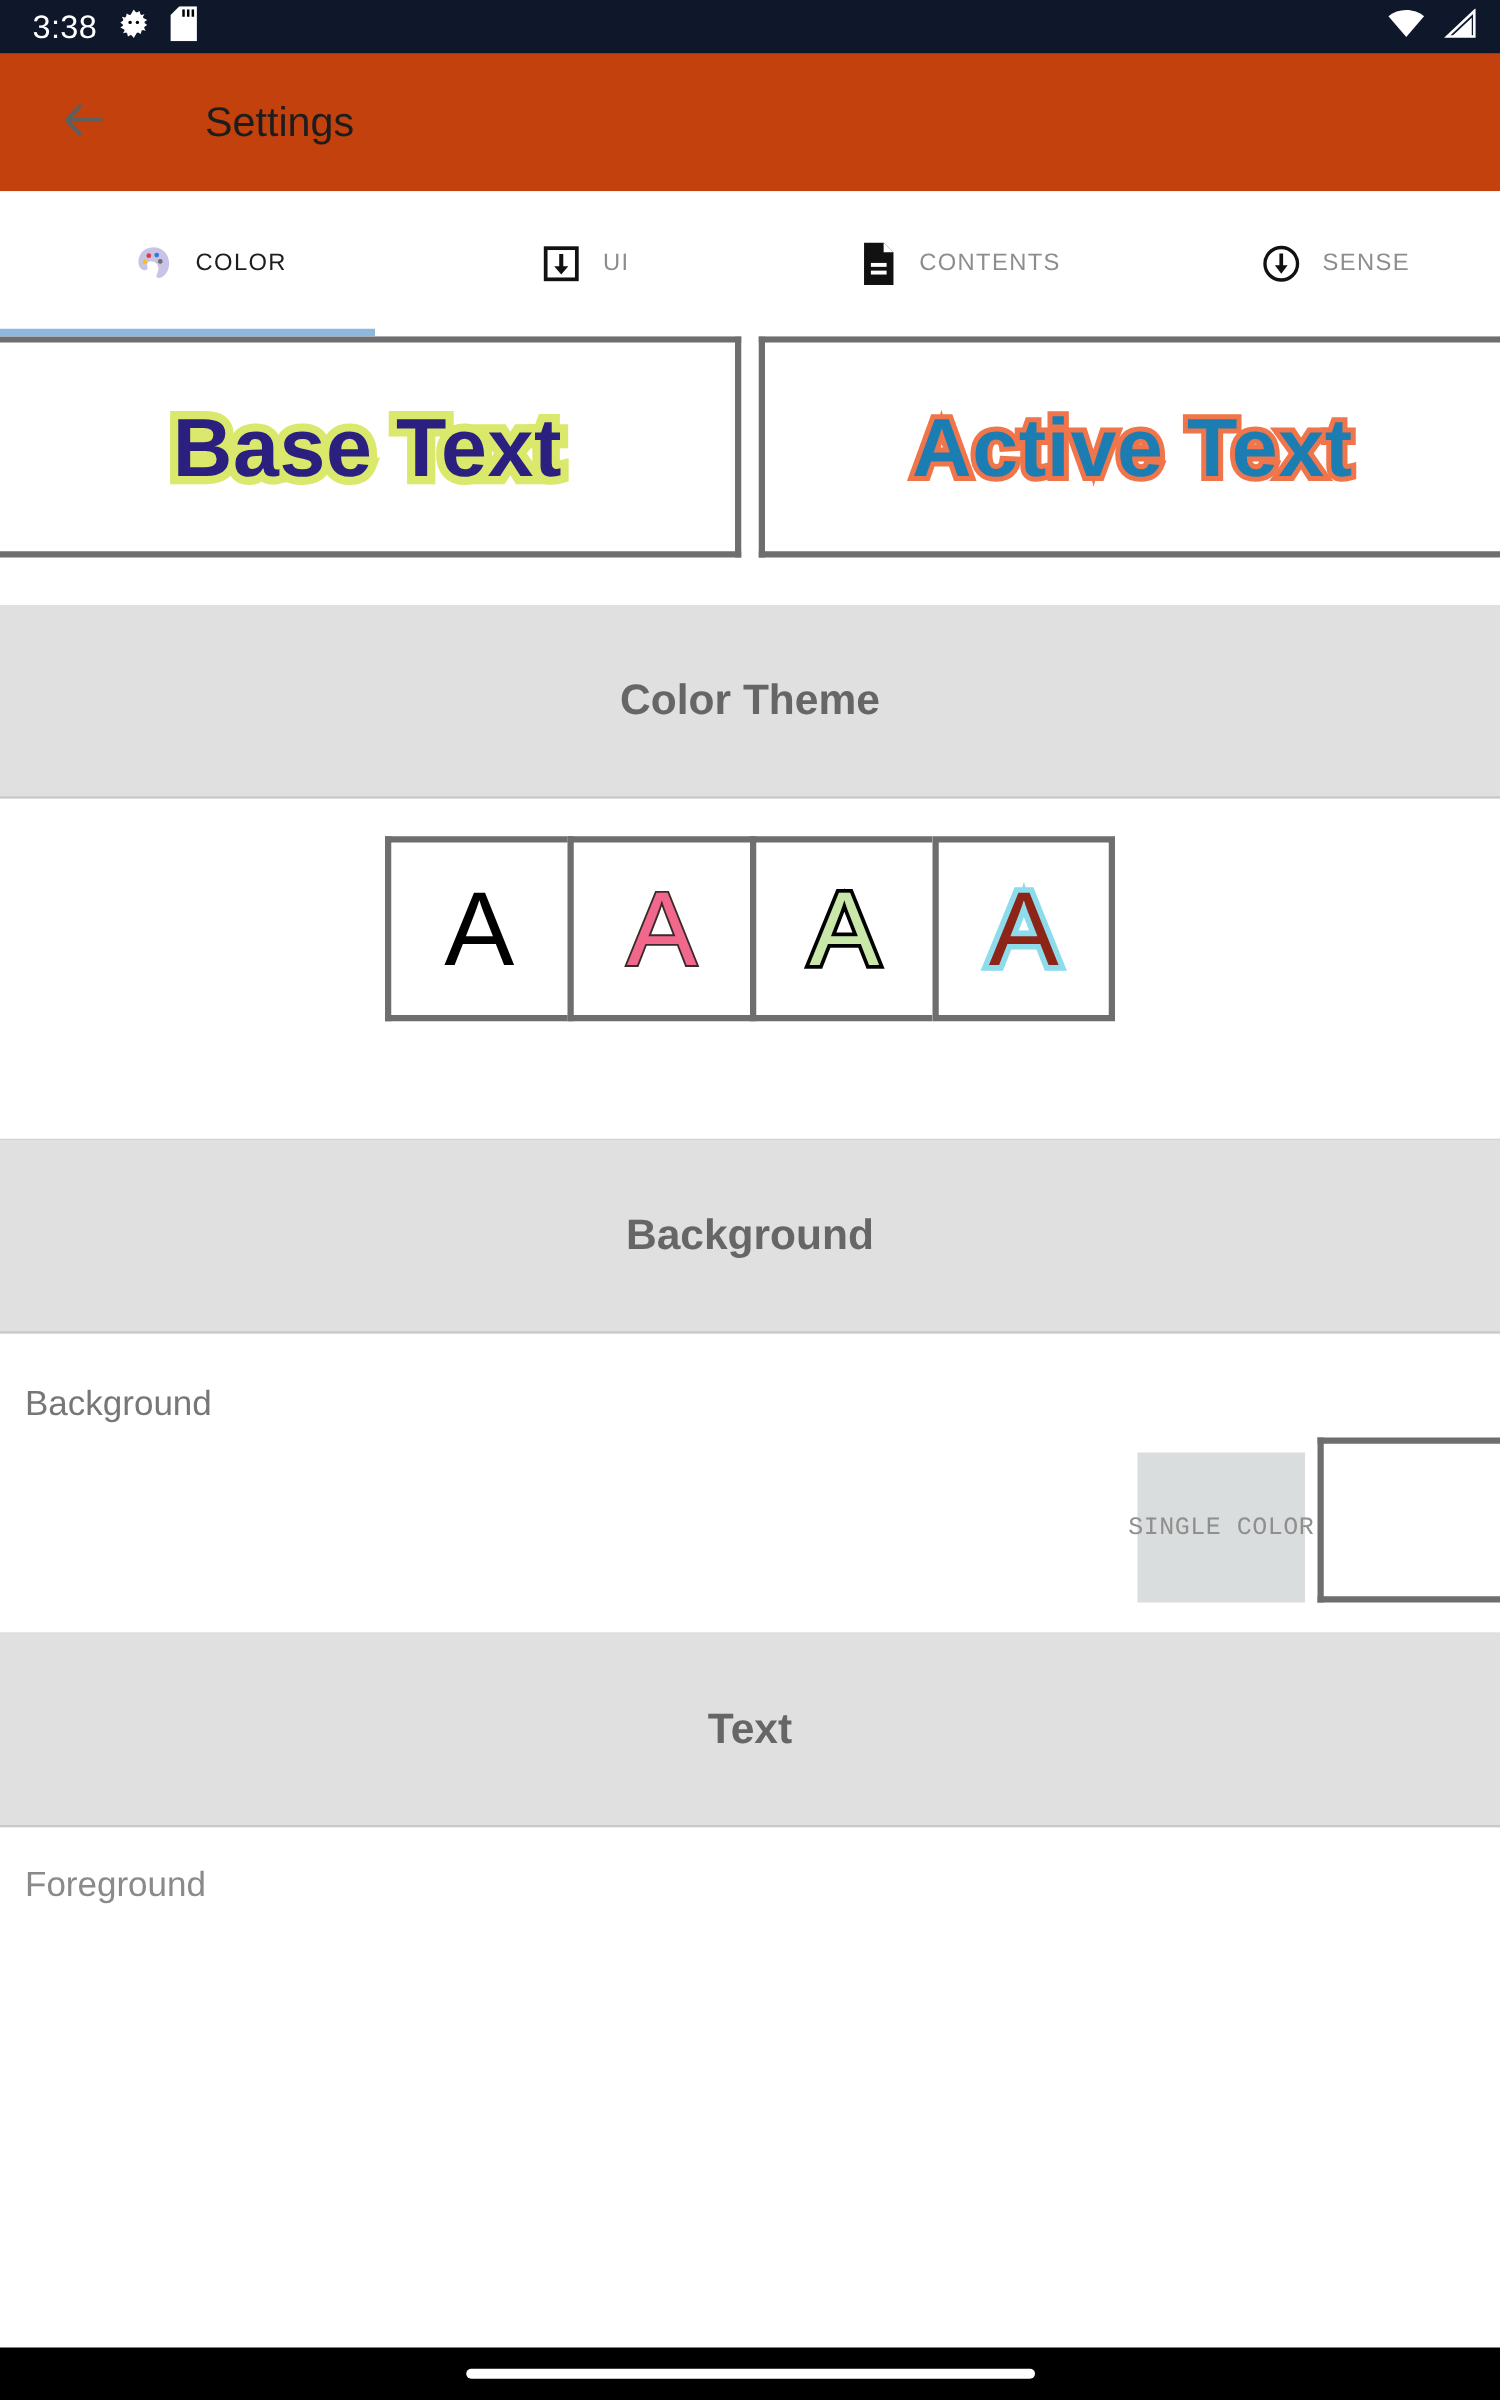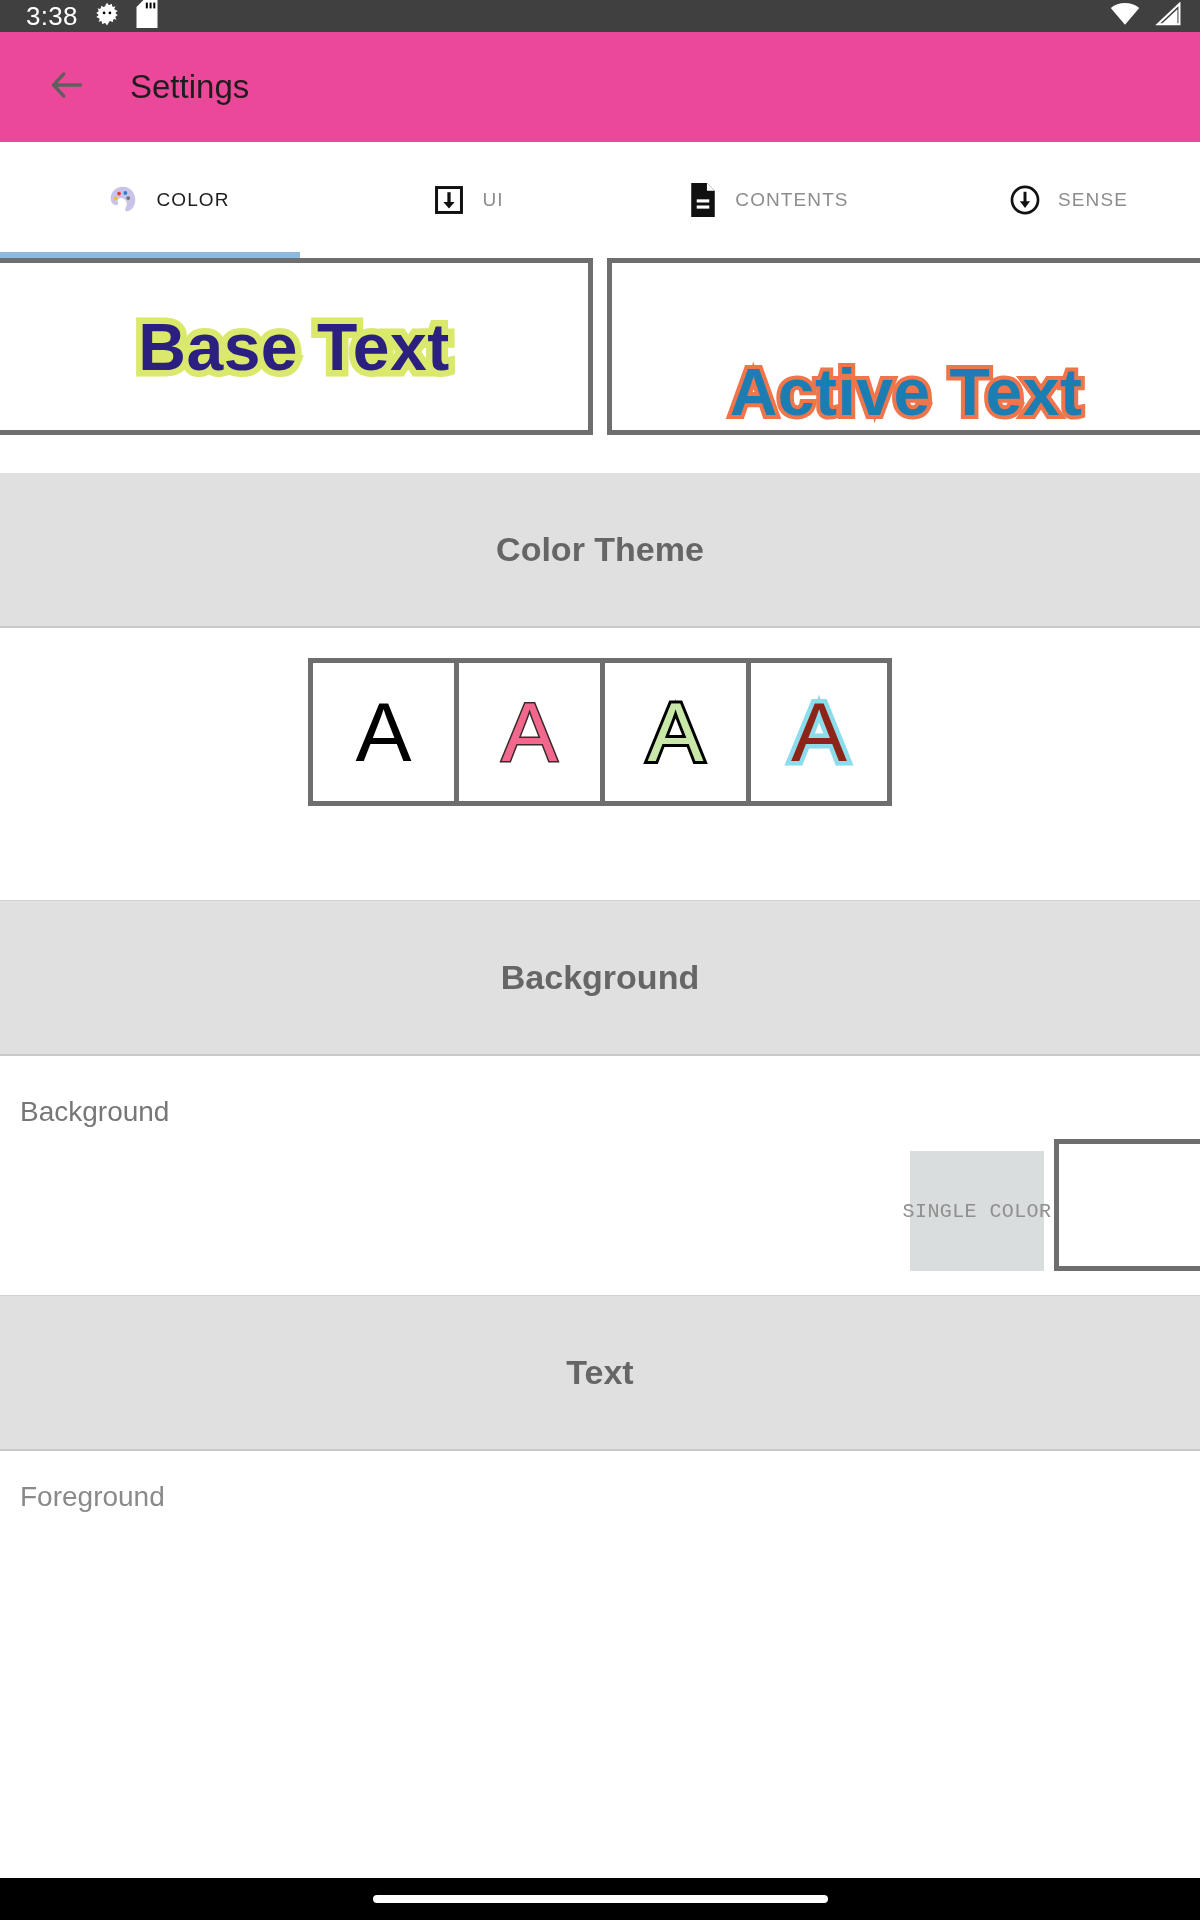--- a/index.html
+++ b/index.html
@@ -5,32 +5,32 @@
   * { margin:0; padding:0; box-sizing:border-box; }
   html,body { width:1200px; height:1920px; }
   body {
     font-family:"Liberation Sans", sans-serif;
     background:#ffffff;
     overflow:hidden;
   }
 
   
   .statusbar{
-    height:32px; background:#404040; color:#fff;
+    height:43px; background:#0f172a; color:#fff;
     display:flex; align-items:center; justify-content:space-between;
     padding:0 18px 0 26px;
   }
   .sb-left{ display:flex; align-items:center; gap:16px; }
   .sb-clock{ font-size:26px; letter-spacing:.3px; }
   .sb-right{ display:flex; align-items:center; gap:14px; }
 
   
   .appbar{
     height:110px; display:flex; align-items:center;
-    padding-left:48px; gap:44px; background:#ec4899;
+    padding-left:48px; gap:78px; background:#c2410c;
   }
   .title{ font-size:33px; color:#1d1d1d; font-weight:400; }
 
   
   .tabbar{ display:flex; height:116px; position:relative; background:#fff; }
   .tab{
     flex:1; display:flex; flex-direction:row;
     align-items:center; justify-content:center; gap:16px;margin-left:36px;
   }
   .tab .glyph{ height:36px; display:flex; align-items:center; justify-content:center; }
@@ -43,21 +43,21 @@
   
   .preview-strip{
     display:flex; gap:14px; height:177px; background:#fff;
   }
   .preview-card{
     flex:1; border:5px solid #6e6e6e; background:#fff;
     display:flex; align-items:center; justify-content:center;
     overflow:hidden;
   }
   .preview-card:first-child{ border-left:none; }
-  .preview-card:last-child{ border-right:none;align-items:flex-end; }
+  .preview-card:last-child{ border-right:none; }
   .prev-txt{
     font-size:66px; font-weight:700; white-space:nowrap;
     letter-spacing:.5px;
   }
   .prev-base{
     color:#2b2080;
     -webkit-text-stroke:13px #dae86b;
     paint-order:stroke fill;
   }
   .prev-active{

